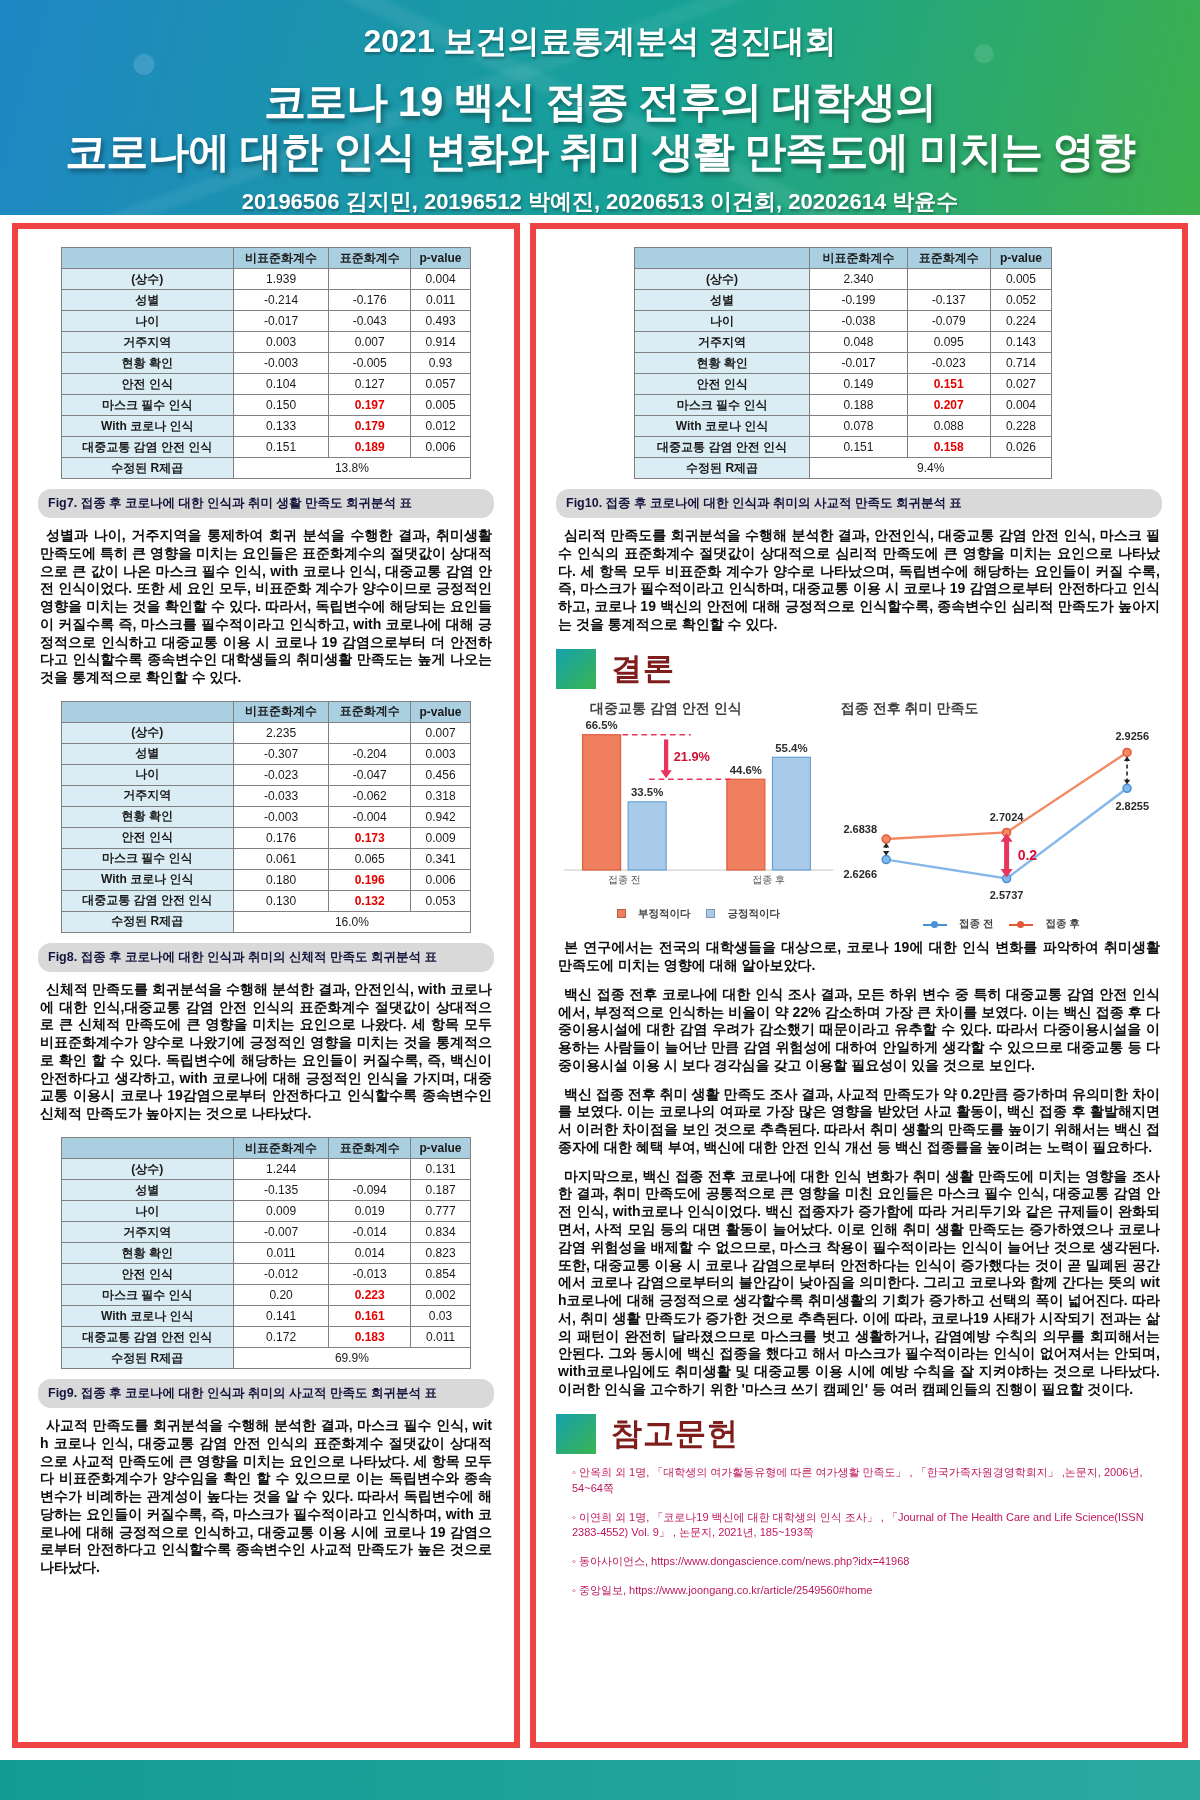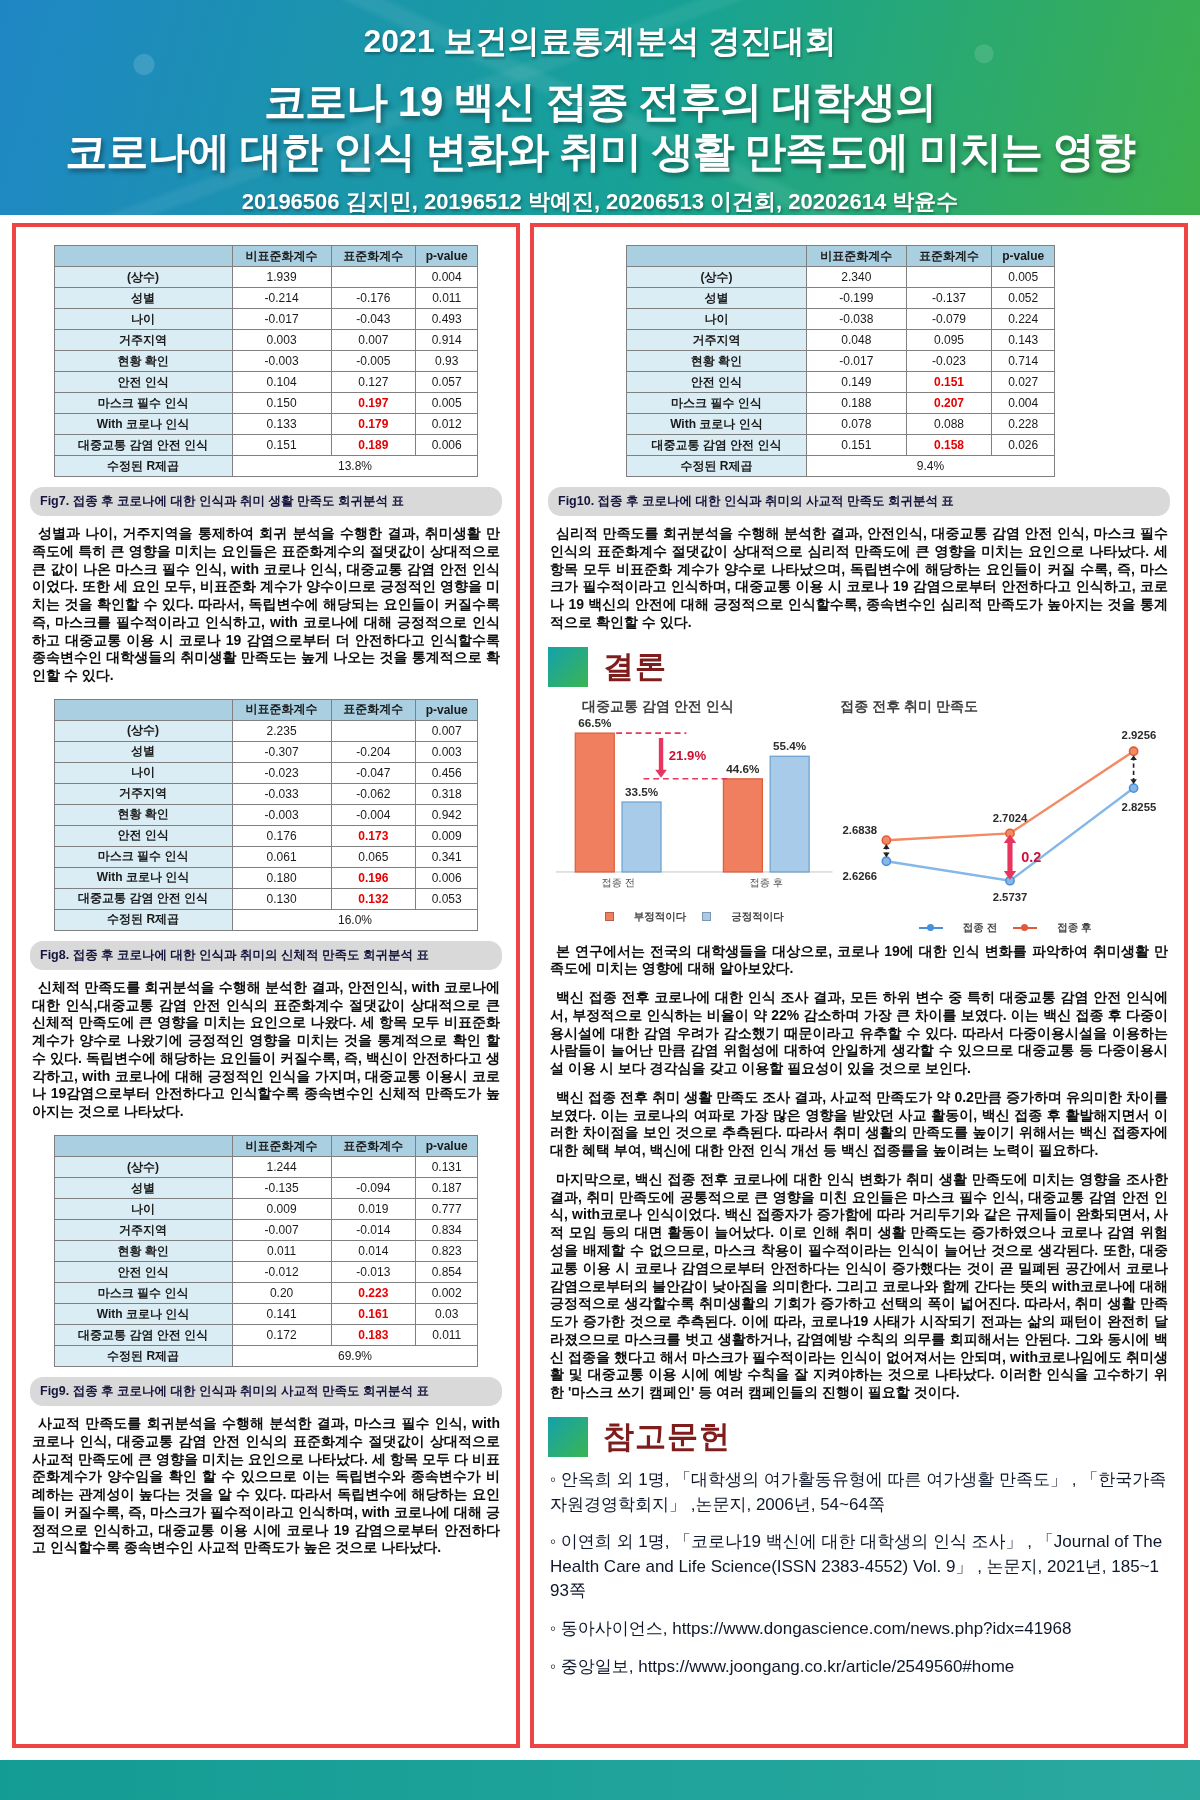--- a/index.html
+++ b/index.html
@@ -17,21 +17,21 @@
            radial-gradient(circle at 93% 70%, rgba(255,255,255,.10) 0 16px, transparent 17px),
            linear-gradient(25deg, transparent 48%, rgba(255,255,255,.07) 49%, rgba(255,255,255,.07) 50.5%, transparent 51.5%),
            linear-gradient(-20deg, transparent 58%, rgba(255,255,255,.06) 59%, rgba(255,255,255,.06) 60.5%, transparent 61.5%); }
   .hdr > * { position:relative; }
   .hdr-event { padding-top:20px; font-size:32px; font-weight:800; text-shadow:1px 2px 3px rgba(0,0,0,.35); }
   .hdr-title { margin:13px 40px 9px; font-size:42px; line-height:1.2; font-weight:800; letter-spacing:-1px; text-shadow:2px 3px 5px rgba(0,0,0,.42); }
   .hdr-authors { font-size:22px; font-weight:700; text-shadow:1px 2px 3px rgba(0,0,0,.35); }
 
   
   .cols { flex:1; display:flex; gap:10px; padding:8px 12px 12px; background:#fff; overflow:hidden; }
-  .col { border:4px solid #ef4444; background:#fff; padding:16px 14px; overflow:hidden; }
+  .col { border:6px solid #ef4444; background:#fff; padding:16px 20px; overflow:hidden; }
   .col-left { width:508px; flex:none; }
   .col-right { flex:1; }
 
   
   table.rt { border-collapse:collapse; font-size:12px; color:#1a1a1a; margin-top:2px; }
   .col-left table.rt { width:90%; margin-left:5%; }
   .col-right table.rt { width:69%; margin-left:78px; }
   table.rt th, table.rt td { border:1px solid #808080; height:21px; text-align:center; padding:1px 4px; }
   table.rt th { background:#a9cfe1; font-weight:700; }
   table.rt td.lbl { background:#daecf4; font-weight:700; width:42%; }
@@ -48,28 +48,28 @@
 
   
   .charts { display:flex; align-items:flex-start; margin:2px 0 8px; }
   .chart-box { overflow:hidden; }
   .chart-box.left { width:47%; }
   .chart-box.right { width:53%; }
   .chart-title { font-size:14px; font-weight:700; color:#3f3f3f; margin-bottom:2px; }
   .chart-box.left .chart-title { text-align:left; padding-left:34px; }
   .chart-box.right .chart-title { text-align:left; }
   .legend { display:flex; justify-content:center; align-items:center; gap:16px; font-size:10.5px; font-weight:700; color:#444; margin-top:1px; }
-  .leg-item { display:inline-flex; align-items:center; gap:20px; }
+  .leg-item { display:inline-flex; align-items:center; gap:12px; }
   .swatch { width:9px; height:9px; display:inline-block; border:1px solid rgba(0,0,0,.25); }
   .legline { display:inline-block; width:24px; height:7px; position:relative; }
   .legline::before { content:""; position:absolute; left:0; right:0; top:3px; height:2px; background:currentColor; }
   .legline::after { content:""; position:absolute; left:50%; top:0; width:7px; height:7px; margin-left:-4px; border-radius:50%; background:currentColor; }
 
   
-  .ref { font-size:17px; font-weight:400; color:#0f172a; line-height:1.45; margin:0 2px 13px; word-break:break-all; }
+  .ref { font-size:11px; font-weight:400; color:#be185d; line-height:1.45; margin:0 16px 13px; word-break:break-all; }
 
   
   .ftr { height:40px; flex:none; background:linear-gradient(90deg,#139c94 0%, #2aa99f 100%); }
 
   svg { display:block; }
 </style>
 </head>
 <body>
 
 <div class="page">

